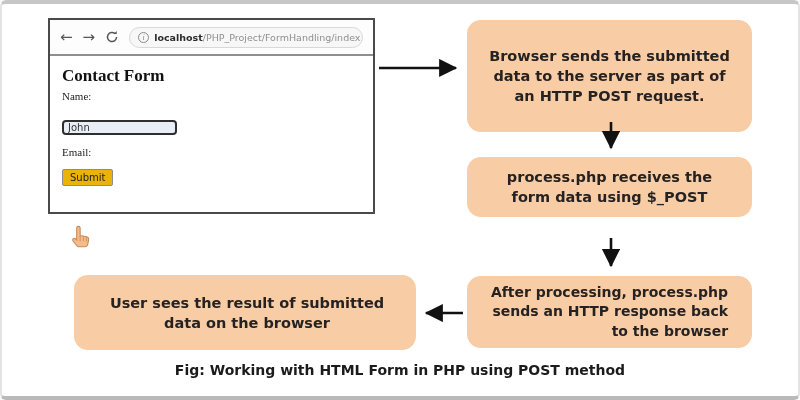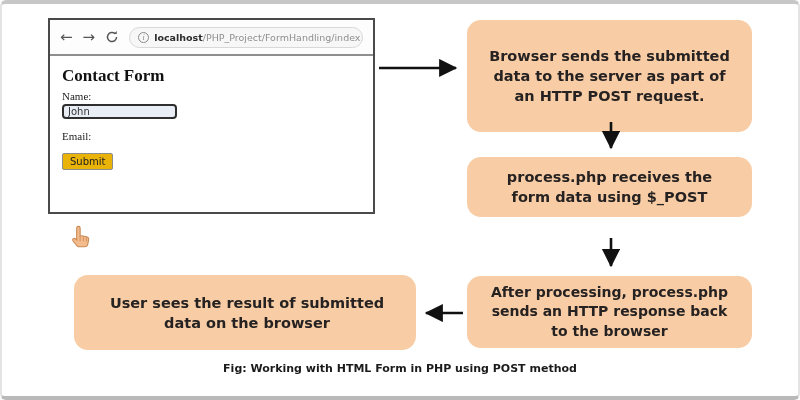--- a/index.html
+++ b/index.html
@@ -70,21 +70,21 @@
     font-family: "Liberation Serif", serif;
     font-size: 11px; color: #222;
   }
   .lbl-name { margin-top: 4px; }
   .lbl-email { margin-top: 11px; }
   .form-input {
     display: block; width: 115px; height: 15px;
     background: #e9eef6;
     font-size: 10px; color: #333;
     font-family: "DejaVu Sans", sans-serif;
-    padding: 0 4px; margin-top: 2px;
+    padding: 0 4px; margin-top: 18px;
   }
   .input-name { border: 2px solid #2e2e2e; border-radius: 4px; }
   .input-email { border: 1px solid #9aa0a8; border-radius: 1px; }
   .submit-btn {
     margin-top: 11px;
     font-size: 10px; color: #222;
     font-family: "DejaVu Sans", sans-serif;
     background: #eab308;
     border: 1px solid #8d8d8d; border-radius: 2px;
     padding: 2px 7px;
@@ -104,29 +104,29 @@
     text-align: center;
     color: #262222;
     font-weight: bold;
     font-size: 14.5px;
     line-height: 1.38;
     white-space: pre-line;
     padding: 4px 10px;
   }
   .box-1 { left: 467px; top: 20px;  width: 285px; height: 112px; }
   .box-2 { left: 467px; top: 157px; width: 285px; height: 60px; }
-  .box-3 { left: 467px; top: 276px; width: 285px; height: 72px; font-size: 14px; }
+  .box-3 { left: 467px; top: 276px; width: 285px; height: 72px; font-size: 14px; text-align: right; }
   .box-4 { left: 74px;  top: 275px; width: 342px; height: 75px; padding-left: 14px; }
 
   .arrows { position: absolute; left: 0; top: 0; pointer-events: none; }
 
   .caption {
     position: absolute; left: 0; right: 0; top: 362px;
     text-align: center;
-    font-weight: bold; font-size: 11px; color: #1b1b1b;
+    font-weight: bold; font-size: 14px; color: #1b1b1b;
   }
 </style>
 </head>
 <body>
 
 <div class="frame"></div>
 
 <div class="browser">
   <div class="browser-toolbar">
     <span class="nav-icon">←</span>

